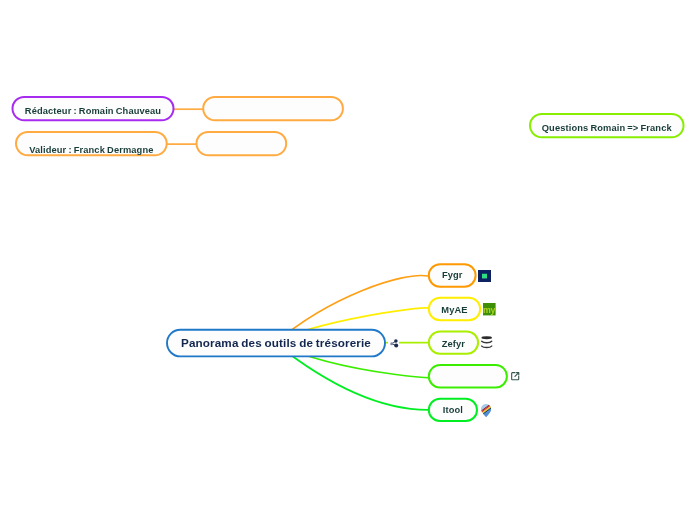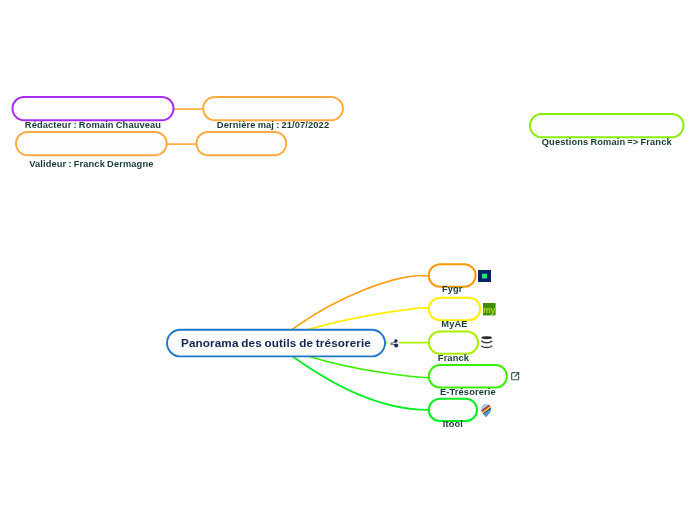--- a/index.html
+++ b/index.html
@@ -3,21 +3,21 @@
 <meta charset="utf-8">
 <style>
   html,body{margin:0;padding:0;}
   body{width:696px;height:520px;background:#ffffff;overflow:hidden;
        font-family:"Liberation Sans",sans-serif;}
   #canvas{position:relative;width:696px;height:520px;}
   svg.layer{position:absolute;left:0;top:0;width:696px;height:520px;}
   .node{position:absolute;box-sizing:border-box;display:flex;align-items:center;justify-content:center;
         white-space:nowrap;background:transparent;}
   .node .lbl{font-weight:700;color:#173c38;display:block;font-size:9.3px;letter-spacing:0.12px;word-spacing:-0.6px;
-             transform:translateZ(0);position:relative;top:16px;}
+             transform:translateZ(0);position:relative;top:2px;}
   .icon{position:absolute;}
 </style>
 </head>
 <body>
 
 <div id="canvas">
 
   <svg class="layer" viewBox="0 0 696 520" xmlns="http://www.w3.org/2000/svg">
     <g fill="none" stroke-linecap="butt">
       <path d="M172,109.2 L204,109.2" stroke="#ffab42" stroke-width="1.7"></path>
@@ -42,45 +42,39 @@
     <rect x="428.8" y="264.3" width="46.8" height="22.4" rx="11.2" fill="#fdfdfd" stroke="#ff9900" stroke-width="2"></rect>
     <rect x="428.8" y="297.8" width="51.4" height="22.4" rx="11.2" fill="#fdfdfd" stroke="#ffee00" stroke-width="2"></rect>
     <rect x="428.8" y="331.4" width="49.3" height="22.4" rx="11.2" fill="#fdfdfd" stroke="#aaee00" stroke-width="2"></rect>
     <rect x="428.8" y="365.1" width="78.1" height="22.4" rx="11.2" fill="#fdfdfd" stroke="#3bee00" stroke-width="2"></rect>
     <rect x="428.8" y="398.7" width="48.2" height="22.4" rx="11.2" fill="#fdfdfd" stroke="#00ee22" stroke-width="2"></rect>
   </svg>
 
   <div class="node" style="left:11.5px;top:96.3px;width:163px;height:24.5px">
     <span class="lbl">Rédacteur : Romain Chauveau</span>
   </div>
-  <div class="node" style="left:202.2px;top:96.3px;width:141.7px;height:24.5px">
-    <span class="lbl">Dernière maj : 21/07/2022</span>
-  </div>
   <div class="node" style="left:15px;top:131.3px;width:152.7px;height:33px">
     <span class="lbl">Valideur : Franck Dermagne</span>
   </div>
   <div class="node" style="left:166px;top:329.1px;width:220px;height:27px">
     <span class="lbl" style="font-size:11.7px;color:#12264f;top:0.1px">Panorama des outils de trésorerie</span>
   </div>
 
   <div class="node" style="left:529px;top:113.3px;width:155.5px;height:24.5px">
     <span class="lbl">Questions Romain =&gt; Franck</span>
   </div>
 
   <div class="node" style="left:427.8px;top:263.4px;width:48.8px;height:19px">
     <span class="lbl">Fygr</span>
   </div>
   <div class="node" style="left:427.8px;top:296.8px;width:53.4px;height:23px">
     <span class="lbl">MyAE</span>
   </div>
   <div class="node" style="left:427.8px;top:330.3px;width:51.3px;height:23.5px">
-    <span class="lbl">Franck</span>
-  </div>
-  <div class="node" style="left:427.8px;top:364.3px;width:80.1px;height:23.5px">
-    <span class="lbl">E-Trésorerie</span>
+    <span class="lbl">Zefyr</span>
   </div>
   <div class="node" style="left:427.8px;top:397.8px;width:50.2px;height:21px">
     <span class="lbl">Itool</span>
   </div>
 
   <svg class="icon" style="left:477.8px;top:269.7px" width="13" height="12.5" viewBox="0 0 13 12.5">
     <rect x="0" y="0" width="13" height="12.5" fill="#0d2260"></rect>
     <rect x="4.0" y="3.75" width="5" height="4.7" fill="#2ae084"></rect>
   </svg>
 

